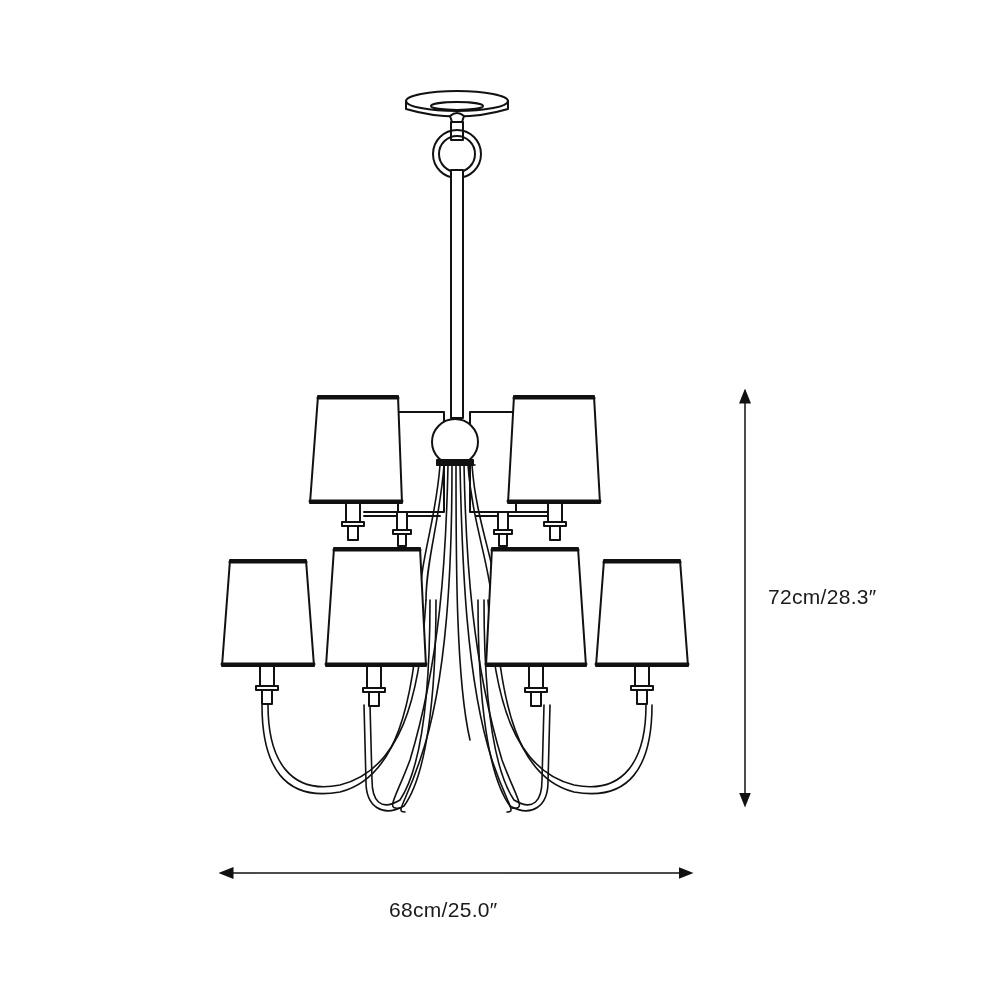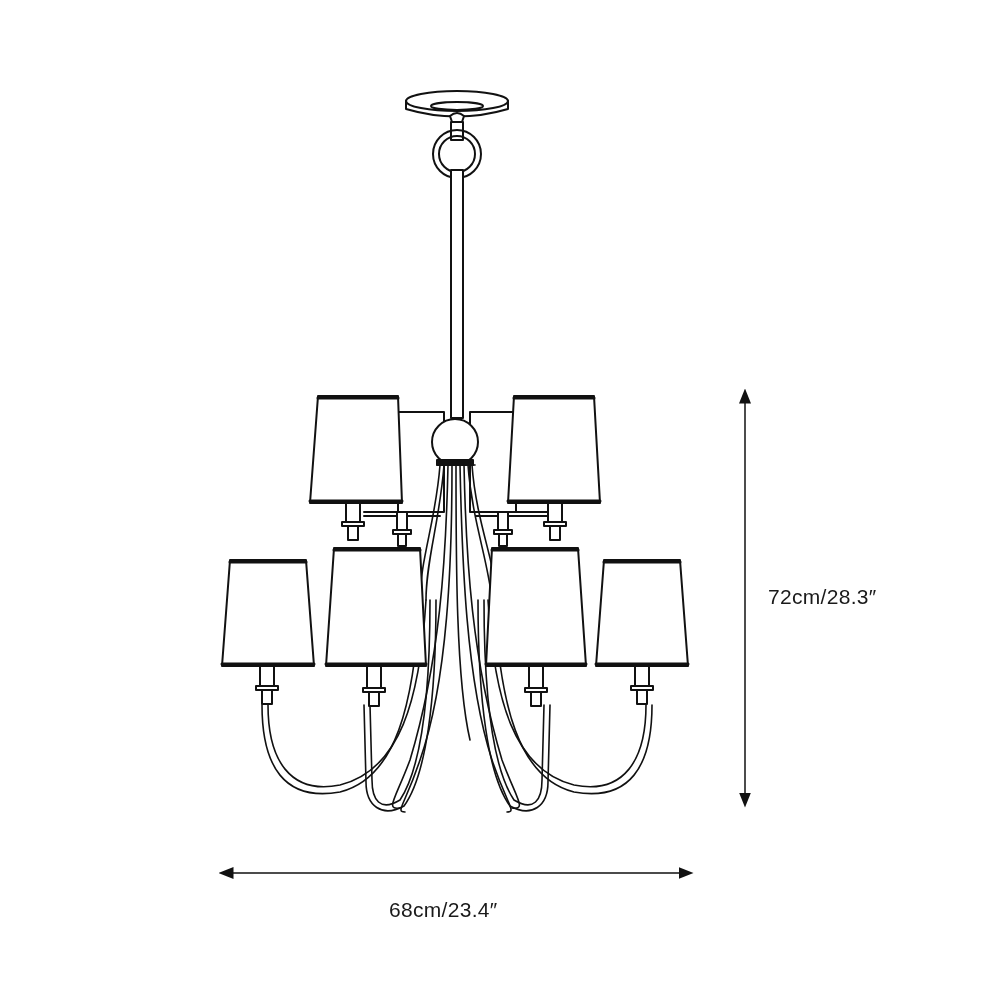--- a/index.html
+++ b/index.html
@@ -128,14 +128,14 @@
 
     <g stroke-width="1.5">
       <line x1="745" y1="396" x2="745" y2="800" marker-start="url(#arrow)" marker-end="url(#arrow)"></line>
     </g>
     <g stroke-width="1.5">
       <line x1="226" y1="873" x2="686" y2="873" marker-start="url(#arrow)" marker-end="url(#arrow)"></line>
     </g>
   </svg>
 
   <div class="dim-label dim-height-label">72cm/28.3″</div>
-  <div class="dim-label dim-width-label">68cm/23.4″</div>
+  <div class="dim-label dim-width-label">68cm/25.0″</div>
 </div>
 
 </body></html>

